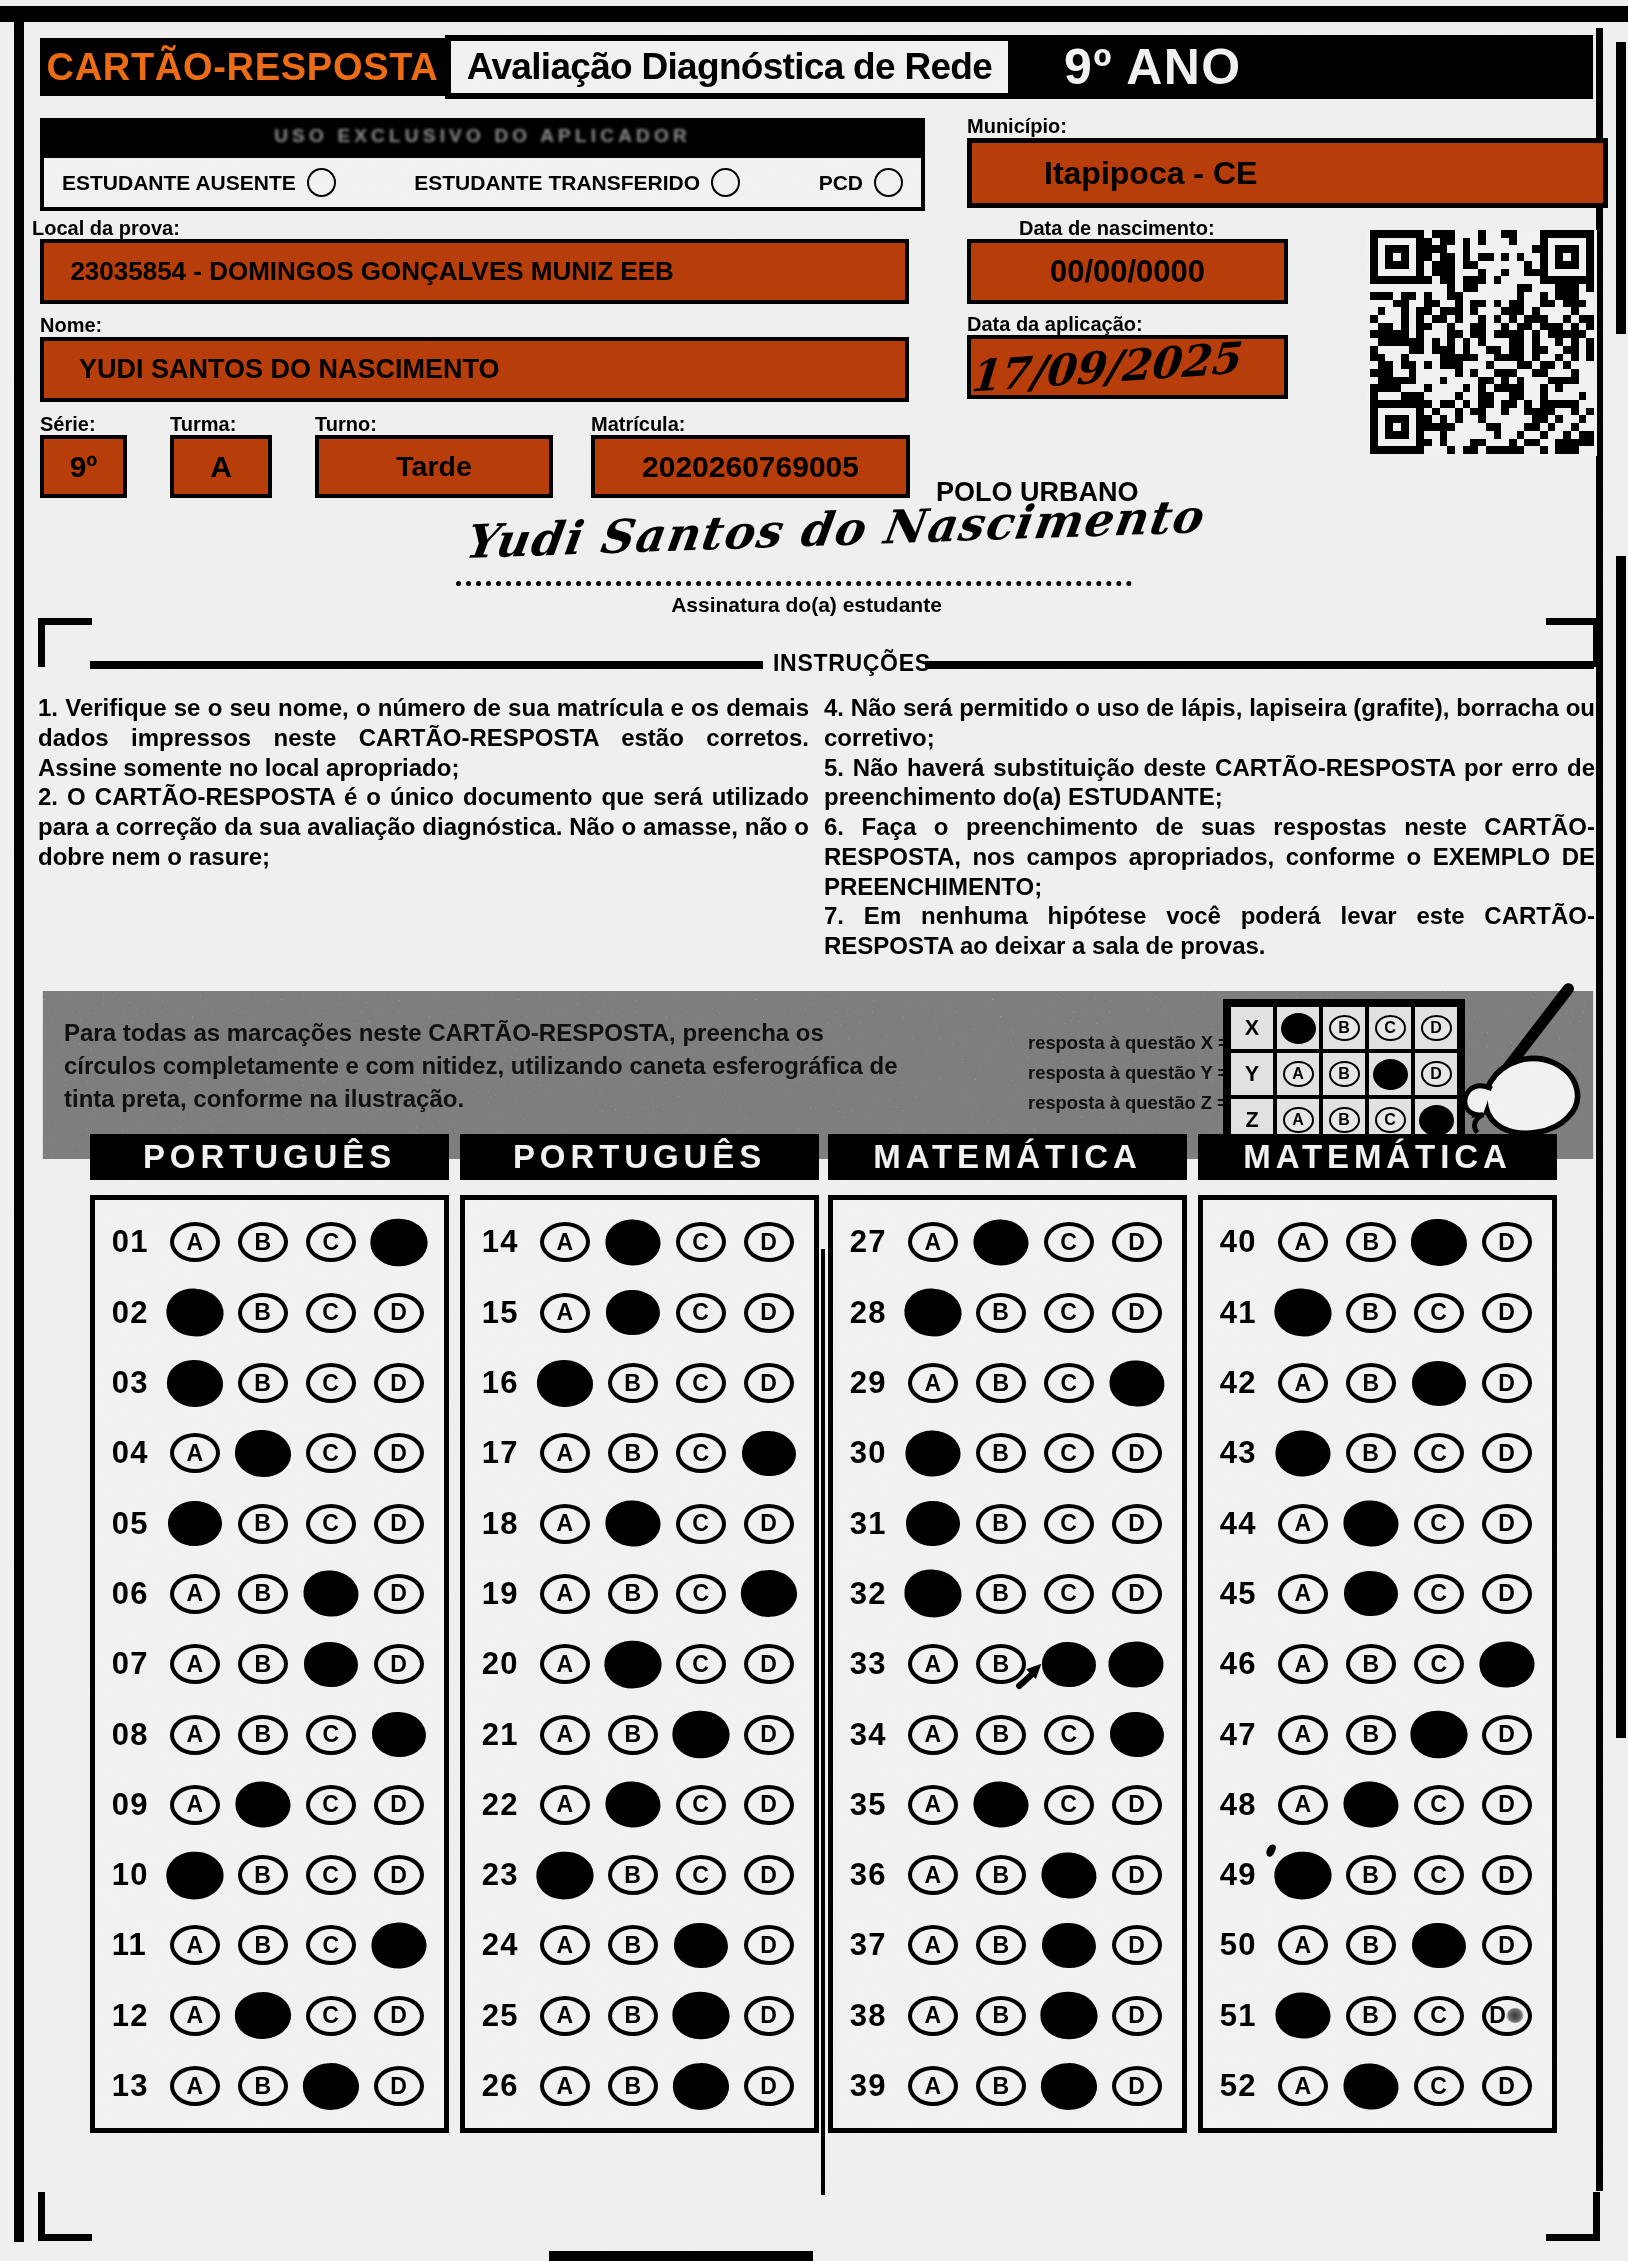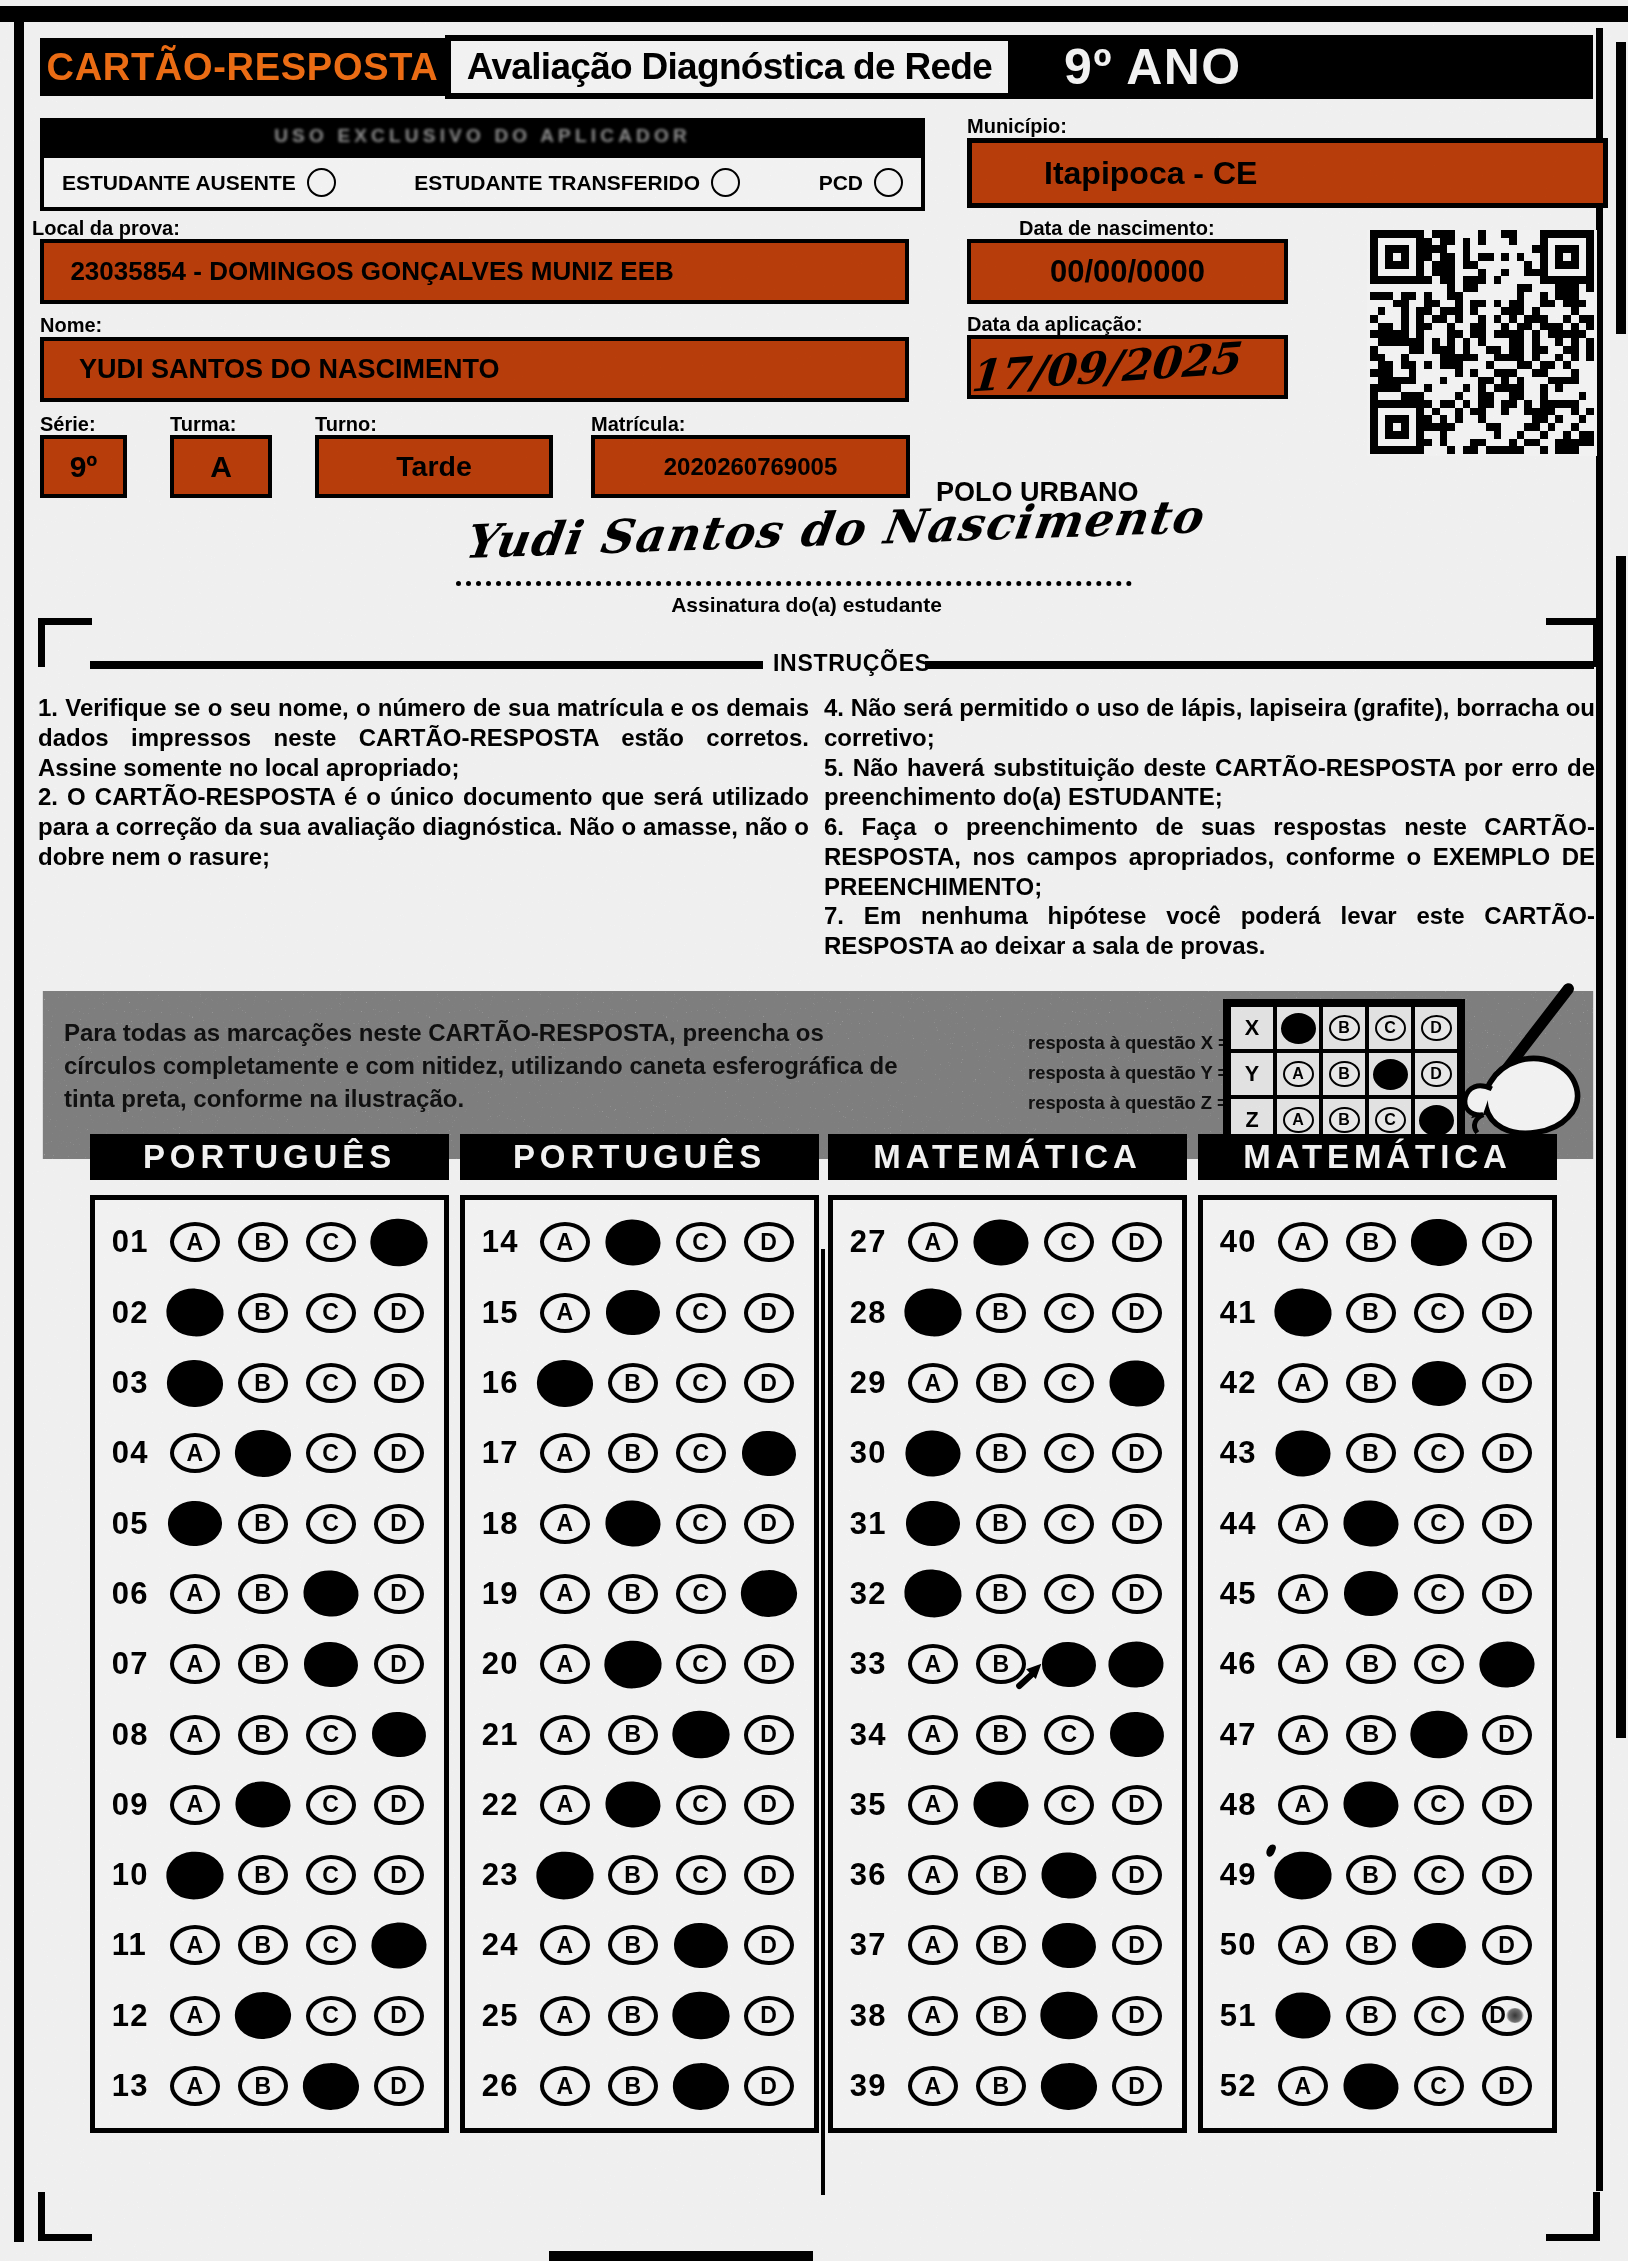--- a/index.html
+++ b/index.html
@@ -131,21 +131,21 @@
   <div class="abs field-label" style="left:591px;top:413px;">Matrícula:</div>
   <div class="abs input-box center" style="left:40px;top:435px;width:87px;height:63px;font-size:30px;">
       <span>9º</span>
     </div>
   <div class="abs input-box center" style="left:170px;top:435px;width:102px;height:63px;font-size:30px;">
       <span>A</span>
     </div>
   <div class="abs input-box center" style="left:315px;top:435px;width:238px;height:63px;font-size:28.5px;">
       <span>Tarde</span>
     </div>
-  <div class="abs input-box center" style="left:591px;top:435px;width:319px;height:63px;font-size:24px;">
+  <div class="abs input-box center" style="left:591px;top:435px;width:319px;height:63px;font-size:30px;">
       <span>2020260769005</span>
     </div>
 
   <div class="abs field-label" style="left:967px;top:115px;">Município:</div>
   <div class="abs input-box" style="left:967px;top:138px;width:641px;height:70px;padding-left:72px;font-size:32px;border-width:5.6px;">
     <span>Itapipoca - CE</span>
   </div>
 
   <div class="abs field-label" style="left:1019px;top:217px;">Data de nascimento:</div>
   <div class="abs input-box center" style="left:967px;top:239px;width:321px;height:65px;font-size:31px;">

